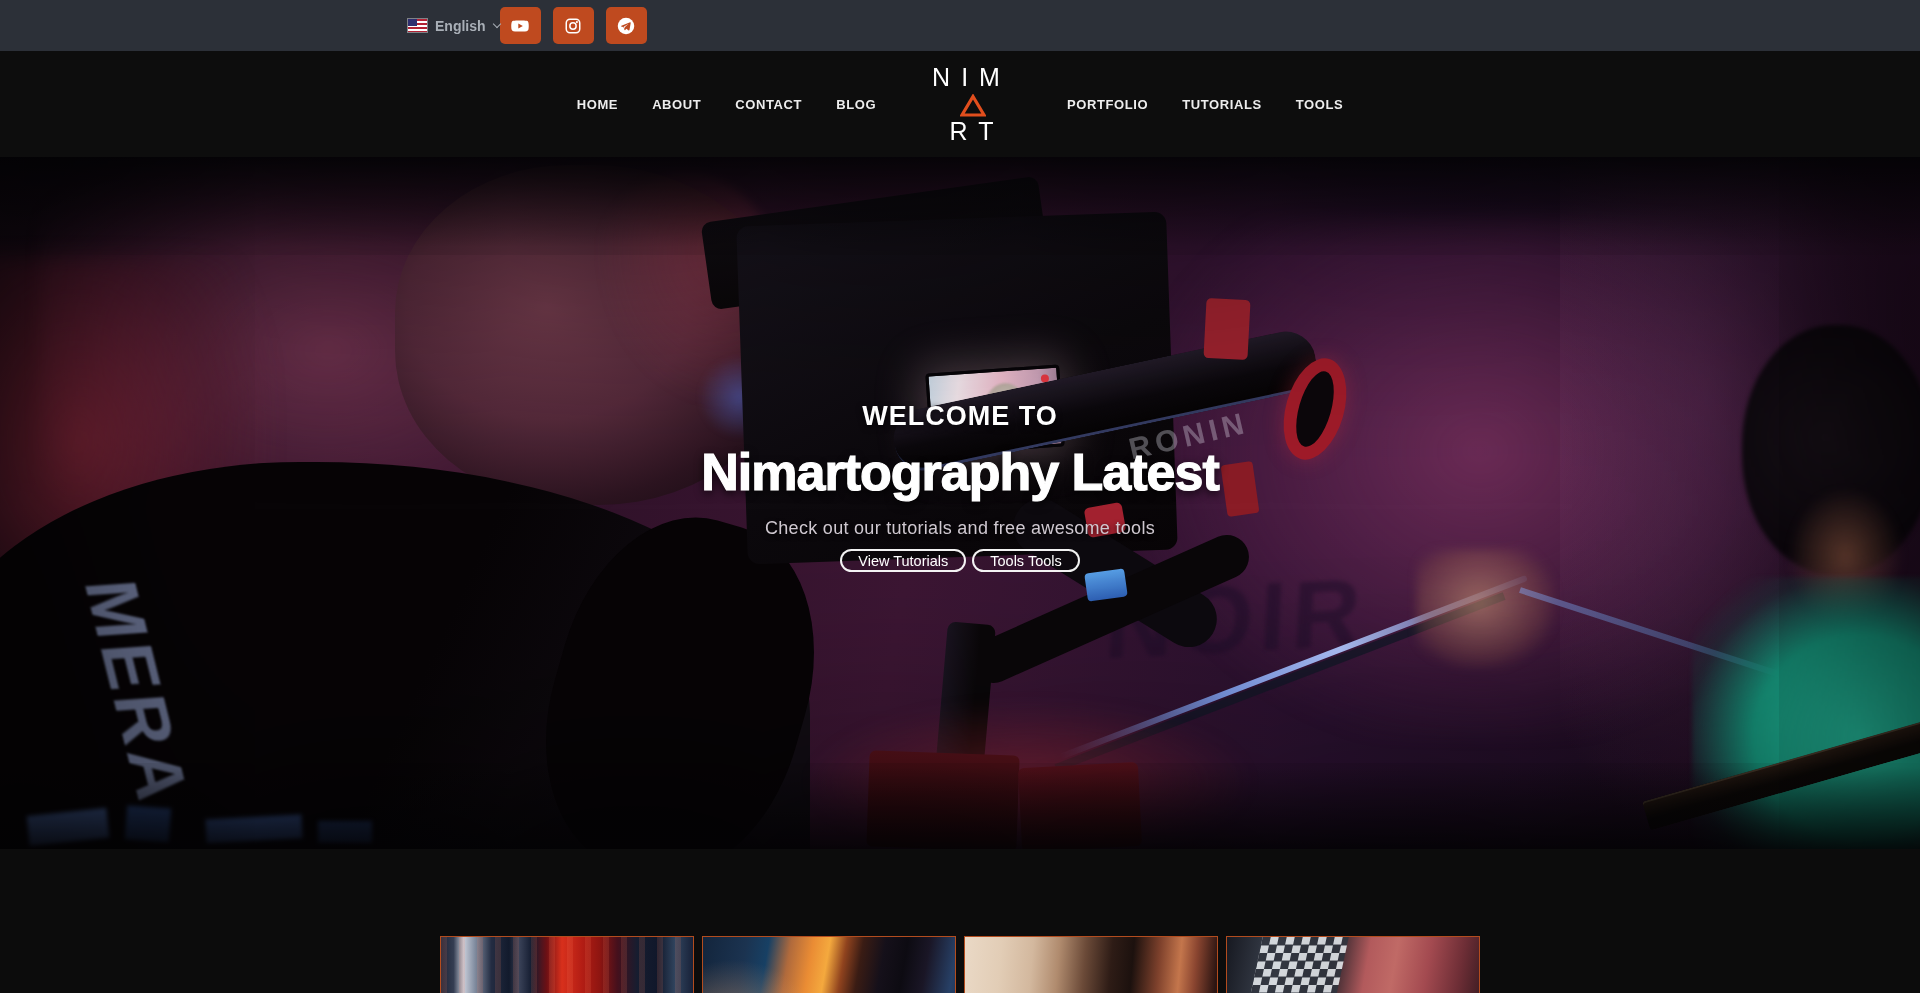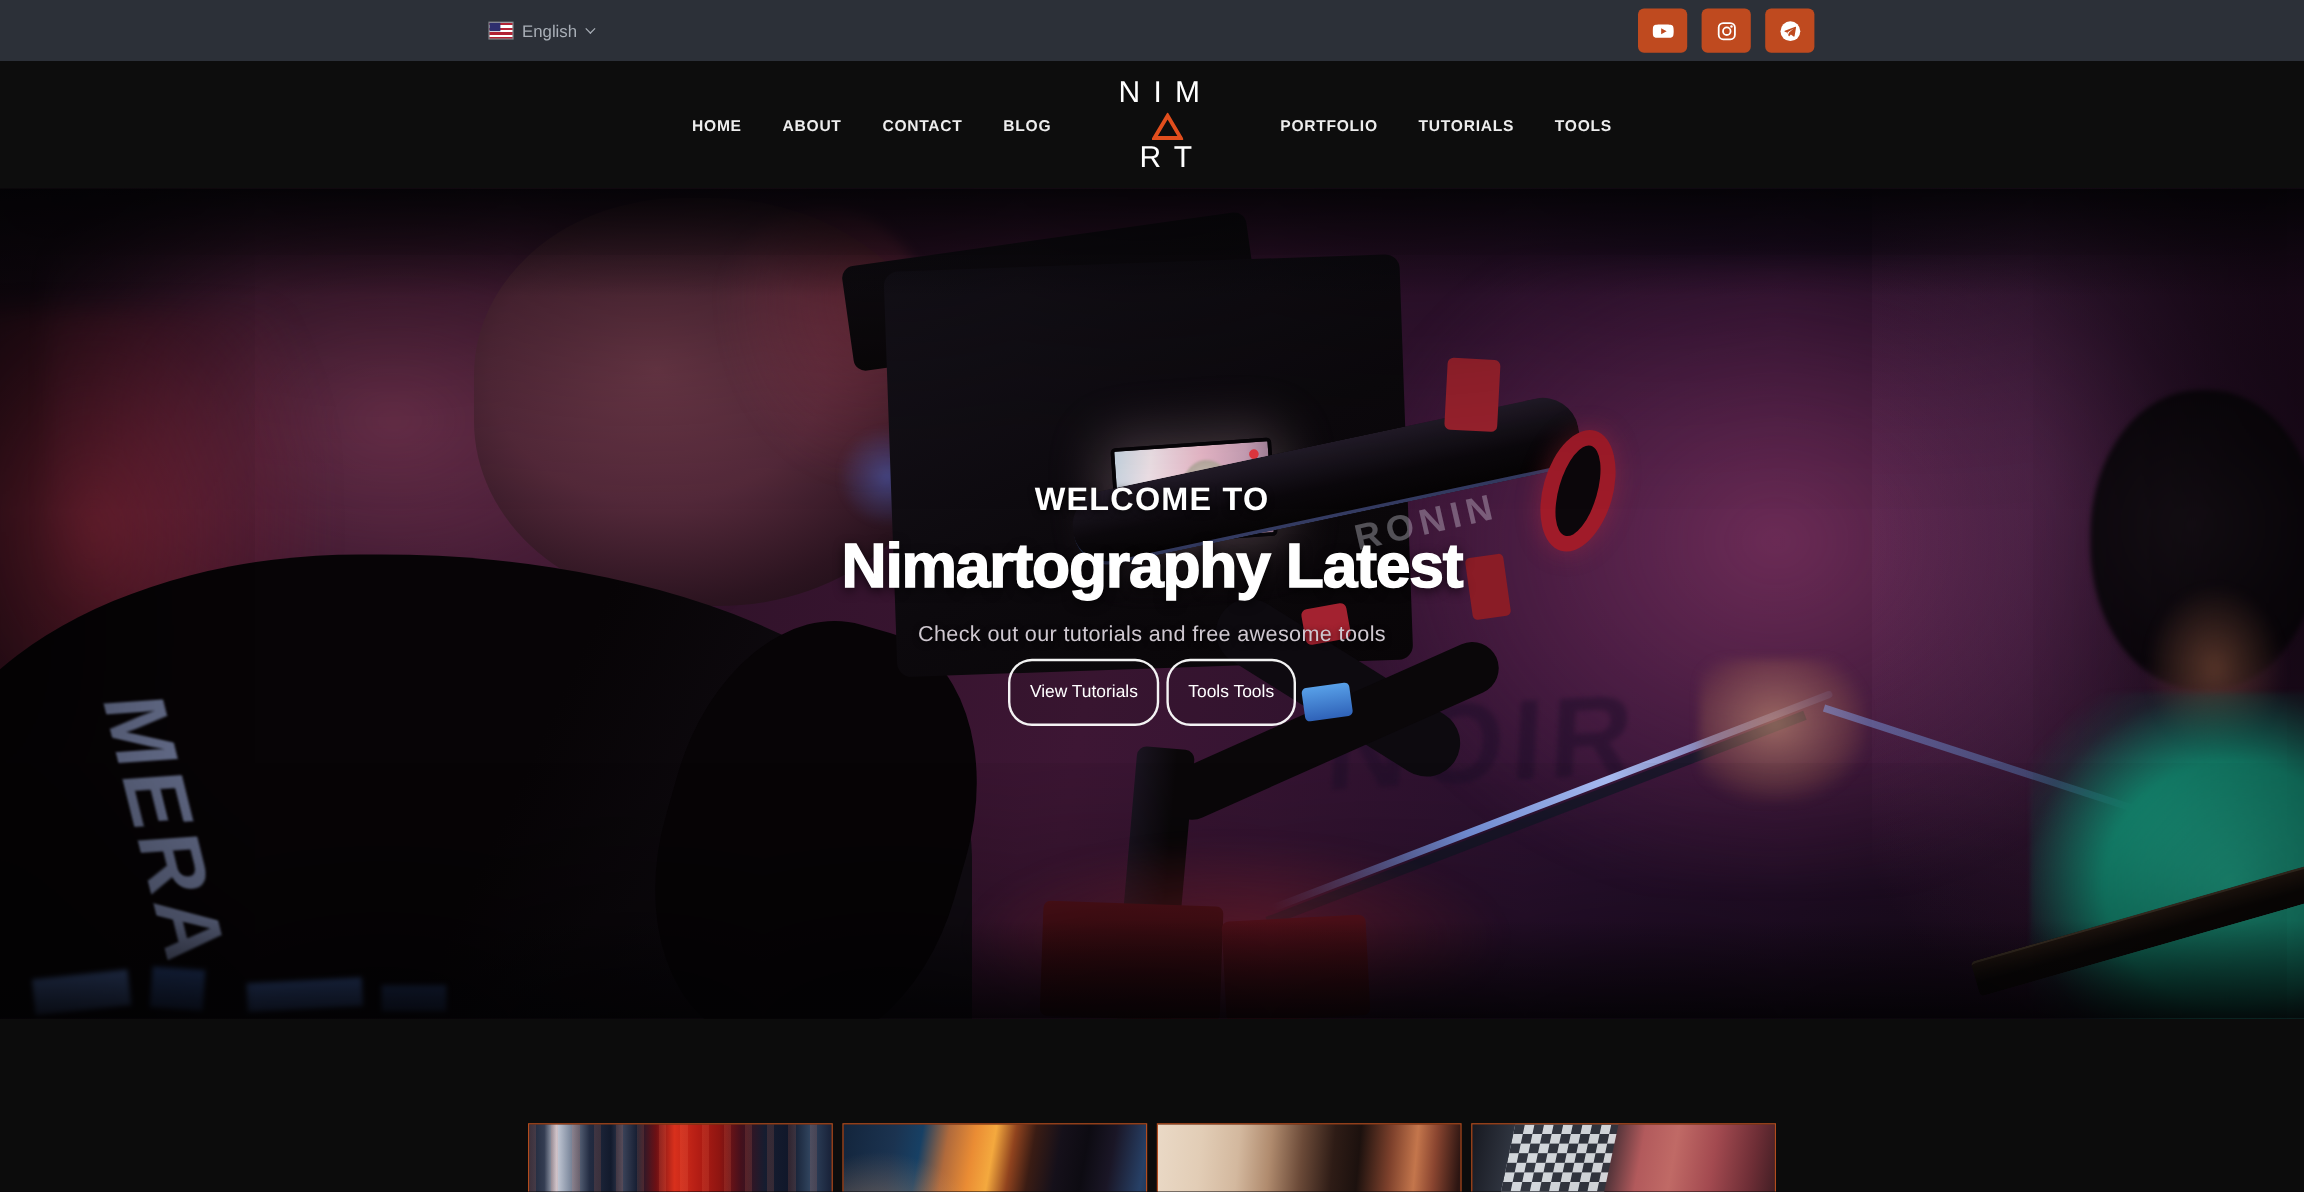--- a/index.html
+++ b/index.html
@@ -2,21 +2,21 @@
 <html><head>
 <meta charset="utf-8">
 <style>
   * { margin:0; padding:0; box-sizing:border-box; }
   html,body { width:1920px; height:993px; overflow:hidden; background:#0c0c0c;
               font-family:"Liberation Sans", sans-serif; }
 
   
   .topbar { height:51px; background:#2c3038; }
   .topbar-inner { width:1104px; margin:0 auto; height:100%;
-                  display:flex; align-items:center; justify-content:space-between; }
+                  display:flex; align-items:center; justify-content:flex-start;font-weight:bold; }
   .lang { display:flex; align-items:center; gap:8px; cursor:pointer; }
   .flag { width:19px; height:13px; position:relative; flex:none;
           background:repeating-linear-gradient(#b22234 0 2px,#ffffff 2px 4px);
           box-shadow:0 0 0 1px rgba(255,255,255,.4); }
   .flag::before { content:""; position:absolute; left:0; top:0; width:9px; height:7px;
           background:#2e2e6e; }
   .lang-label { color:#a9afb7; font-size:14px; }
   .chev { width:6px; height:6px; border-right:1.6px solid #a9afb7; border-bottom:1.6px solid #a9afb7;
           transform:rotate(45deg); margin-top:-4px; }
   .socials { display:flex; gap:12px; }
@@ -139,21 +139,21 @@
 
   .hero-content { position:absolute; left:0; right:0; top:244px; text-align:center; z-index:10; }
   .hero-kicker { color:#ffffff; font-size:27px; font-weight:700; letter-spacing:1px;
       line-height:30px; text-shadow:0 2px 6px rgba(0,0,0,.85); }
   .hero-title { color:#ffffff; font-size:52px; font-weight:700; letter-spacing:-1px;
       line-height:74px; margin-top:4px; -webkit-text-stroke:1.2px #ffffff;
       text-shadow:0 3px 10px rgba(0,0,0,.85); }
   .hero-sub { color:#cfc8d0; font-size:18px; font-weight:400; letter-spacing:.3px;
       line-height:26px; margin-top:6px; text-shadow:0 2px 5px rgba(0,0,0,.8); }
   .hero-btns { display:flex; justify-content:center; gap:6px; margin-top:8px; }
-  .pill-btn { height:56px; padding:0 16px; border:2px solid rgba(255,255,255,.95);
+  .pill-btn { height:23px; padding:0 16px; border:2px solid rgba(255,255,255,.95);
       border-radius:20px; background:rgba(25,15,25,.12); color:#ffffff; font-size:14.5px;
       font-family:"Liberation Sans", sans-serif; cursor:pointer; }
 
   
   .tutorials { height:144px; background:#0c0c0c; padding-top:54px; }
   .tut-heading { color:#ffffff; font-size:21px; font-weight:400; letter-spacing:.5px;
       line-height:36px; text-align:center; }
   .cards { display:flex; justify-content:center; gap:8px; margin-top:33px; }
   .card { width:254px; height:150px; border:1px solid #b34c1e; position:relative;
       overflow:hidden; cursor:pointer; }

